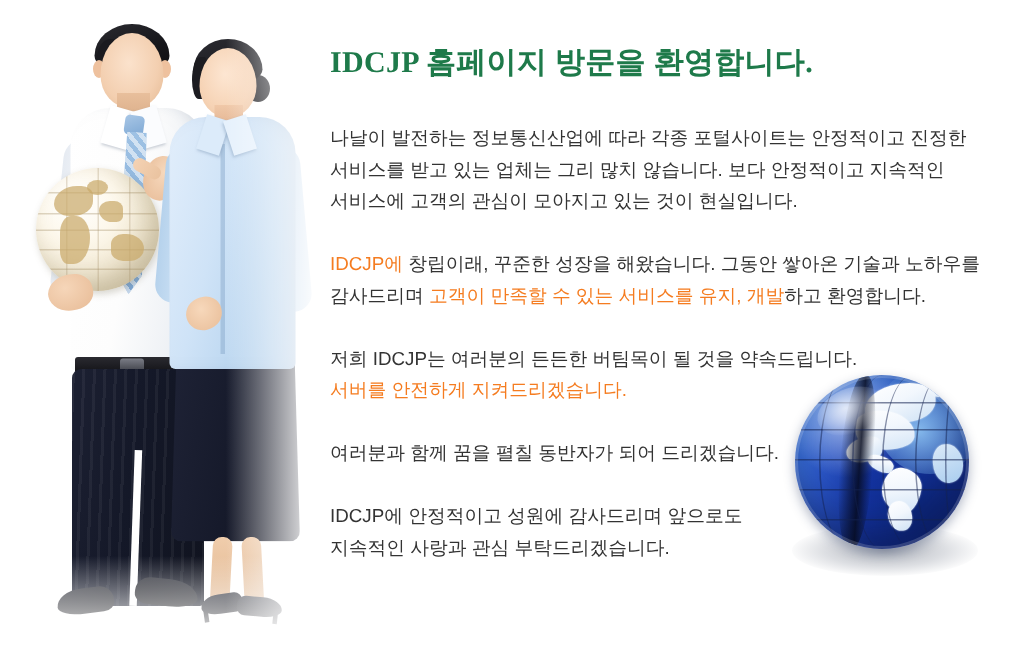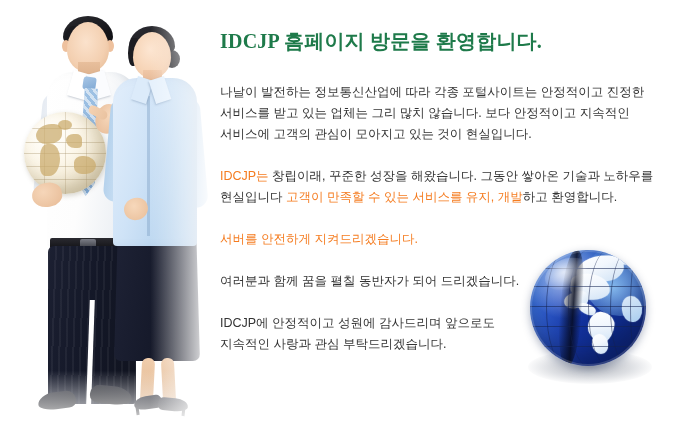--- a/index.html
+++ b/index.html
@@ -463,24 +463,25 @@
 
     <div id="title">IDCJP 홈페이지 방문을 환영합니다.</div>
 
     <div id="body-copy">
         <p class="para">
           <span class="line"><span>나날이 발전하는 정보통신산업에 따라 각종 포털사이트는 안정적이고 진정한</span></span>
           <span class="line"><span>서비스를 받고 있는 업체는 그리 많치 않습니다. 보다 안정적이고 지속적인</span></span>
           <span class="line"><span>서비스에 고객의 관심이 모아지고 있는 것이 현실입니다.</span></span>
         </p>
         <p class="para">
-          <span class="line"><span class="accent">IDCJP는</span><span> 창립이래, 꾸준한 성장을 해왔습니다. 그동안 쌓아온 기술과 노하우를</span></span>
-          <span class="line"><span>현실입니다 </span><span class="accent">고객이 만족할 수 있는 서비스를 유지, 개발</span><span>하고 환영합니다.</span></span>
+          <span class="line"><span class="accent">IDCJP에</span><span> 창립이래, 꾸준한 성장을 해왔습니다. 그동안 쌓아온 기술과 노하우를</span></span>
+          <span class="line"><span>감사드리며 </span><span class="accent">고객이 만족할 수 있는 서비스를 유지, 개발</span><span>하고 환영합니다.</span></span>
         </p>
         <p class="para">
+          <span class="line"><span>저희 IDCJP는 여러분의 든든한 버팀목이 될 것을 약속드립니다.</span></span>
           <span class="line"><span class="accent">서버를 안전하게 지켜드리겠습니다.</span></span>
         </p>
         <p class="para">
           <span class="line"><span>여러분과 함께 꿈을 펼칠 동반자가 되어 드리겠습니다.</span></span>
         </p>
         <p class="para">
           <span class="line"><span>IDCJP에 안정적이고 성원에 감사드리며 앞으로도</span></span>
           <span class="line"><span>지속적인 사랑과 관심 부탁드리겠습니다.</span></span>
         </p>
       </div>

